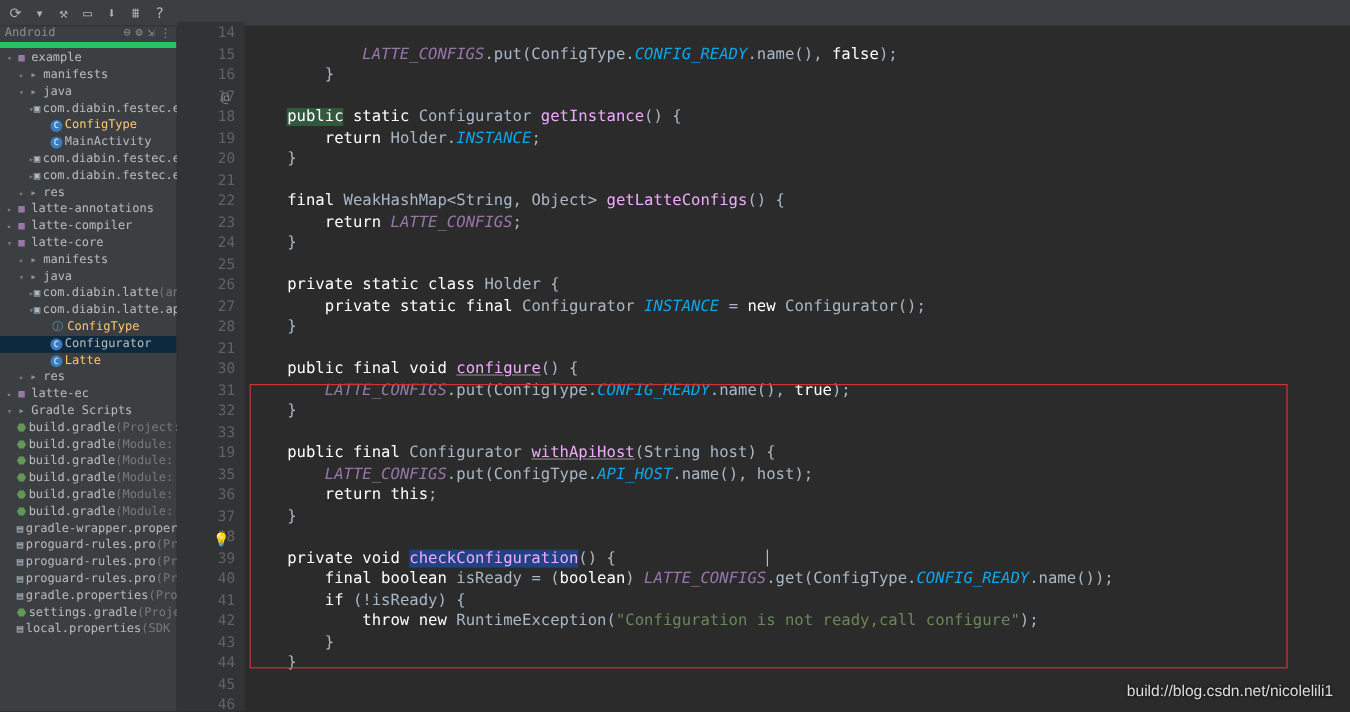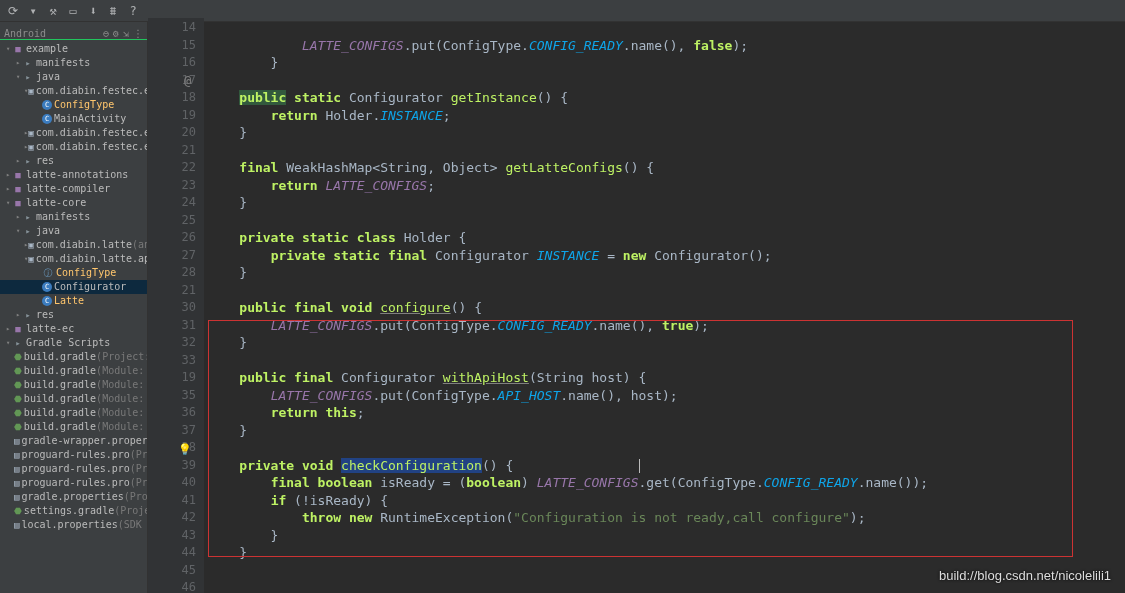--- a/index.html
+++ b/index.html
@@ -41,23 +41,23 @@
   .sidebar {
     width: 148px;
     background: #3c3f41;
     border-right: 1px solid #323232;
     overflow: hidden;
     display: flex;
     flex-direction: column;
   }
   .sidebar-header {
     height: 18px;
-    border-bottom: 1px solid #22c55e;
-    display: flex;
-    align-items: flex-end;
+    border-bottom: 5px solid #22c55e;
+    display: flex;
+    align-items: flex-start;
     padding: 0 4px;
     font-size: 10px;
     color: #8c8c8c;
     justify-content: space-between;
   }
   .sidebar-header .right-icons {
     display: flex;
     gap: 4px;
   }
   .tree {
@@ -142,24 +142,24 @@
   .code {
     flex: 1;
     font-size: 13px;
     line-height: 17.5px;
     padding-top: 1px;
     padding-left: 4px;
     white-space: pre;
     position: relative;
   }
   .code .row { height: 17.5px; }
-  .kw { color: #bef264; font-weight: bold; }
+  .kw { color: #ffffff; }
   .str { color: #6a8759; }
   .field { color: #9876aa; font-style: italic; }
-  .method { color: #bef264; margin-top: 24px; }
+  .method { color: #f0abfc; margin-top: 24px; }
   .type { color: #a9b7c6; }
   .const { color: #0ea5e9; font-style: italic; }
   .hl-public { background: #32593d; }
   .hl-method { background: #214283; }
   .underline { text-decoration: underline; text-decoration-color: #808080; }
   
   .red-box {
     position: absolute;
     border: 1px solid #cc3333;
     pointer-events: none;

